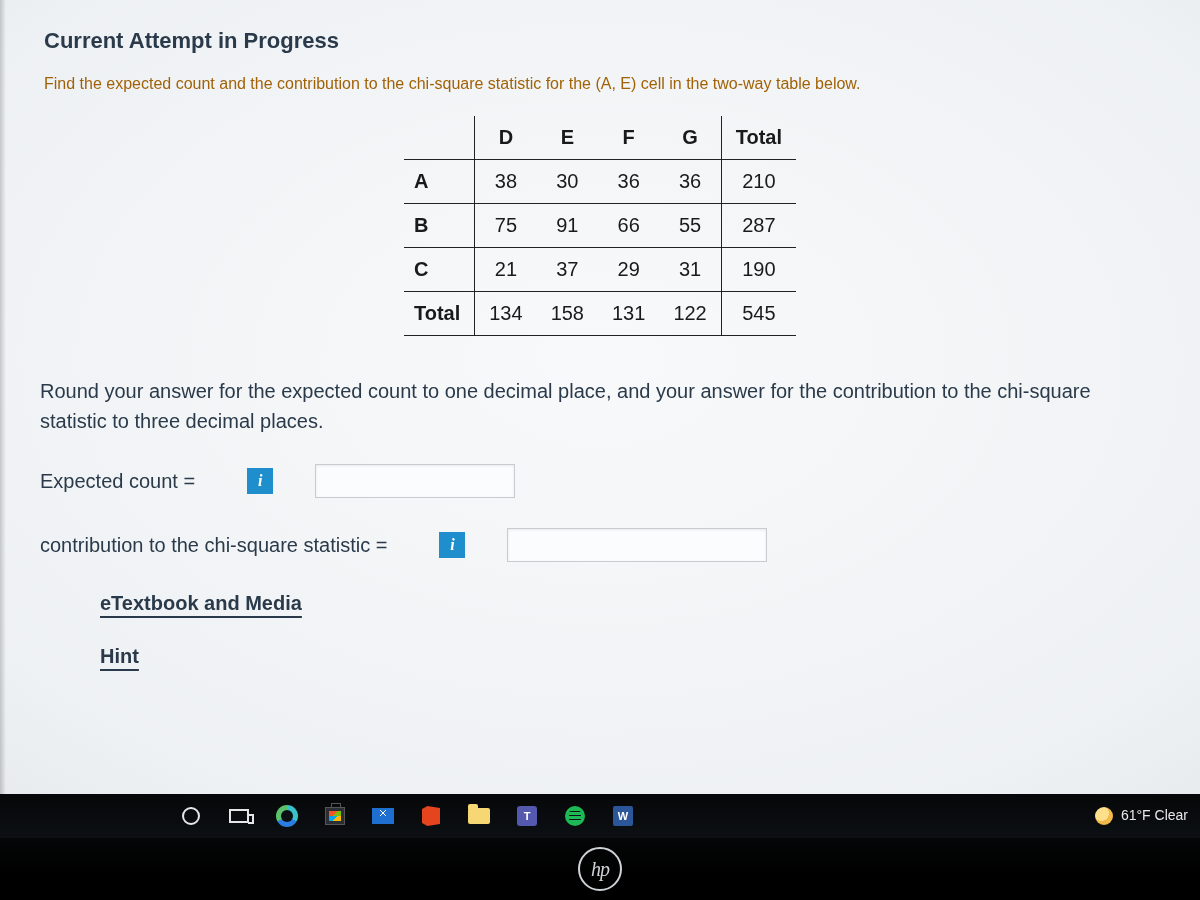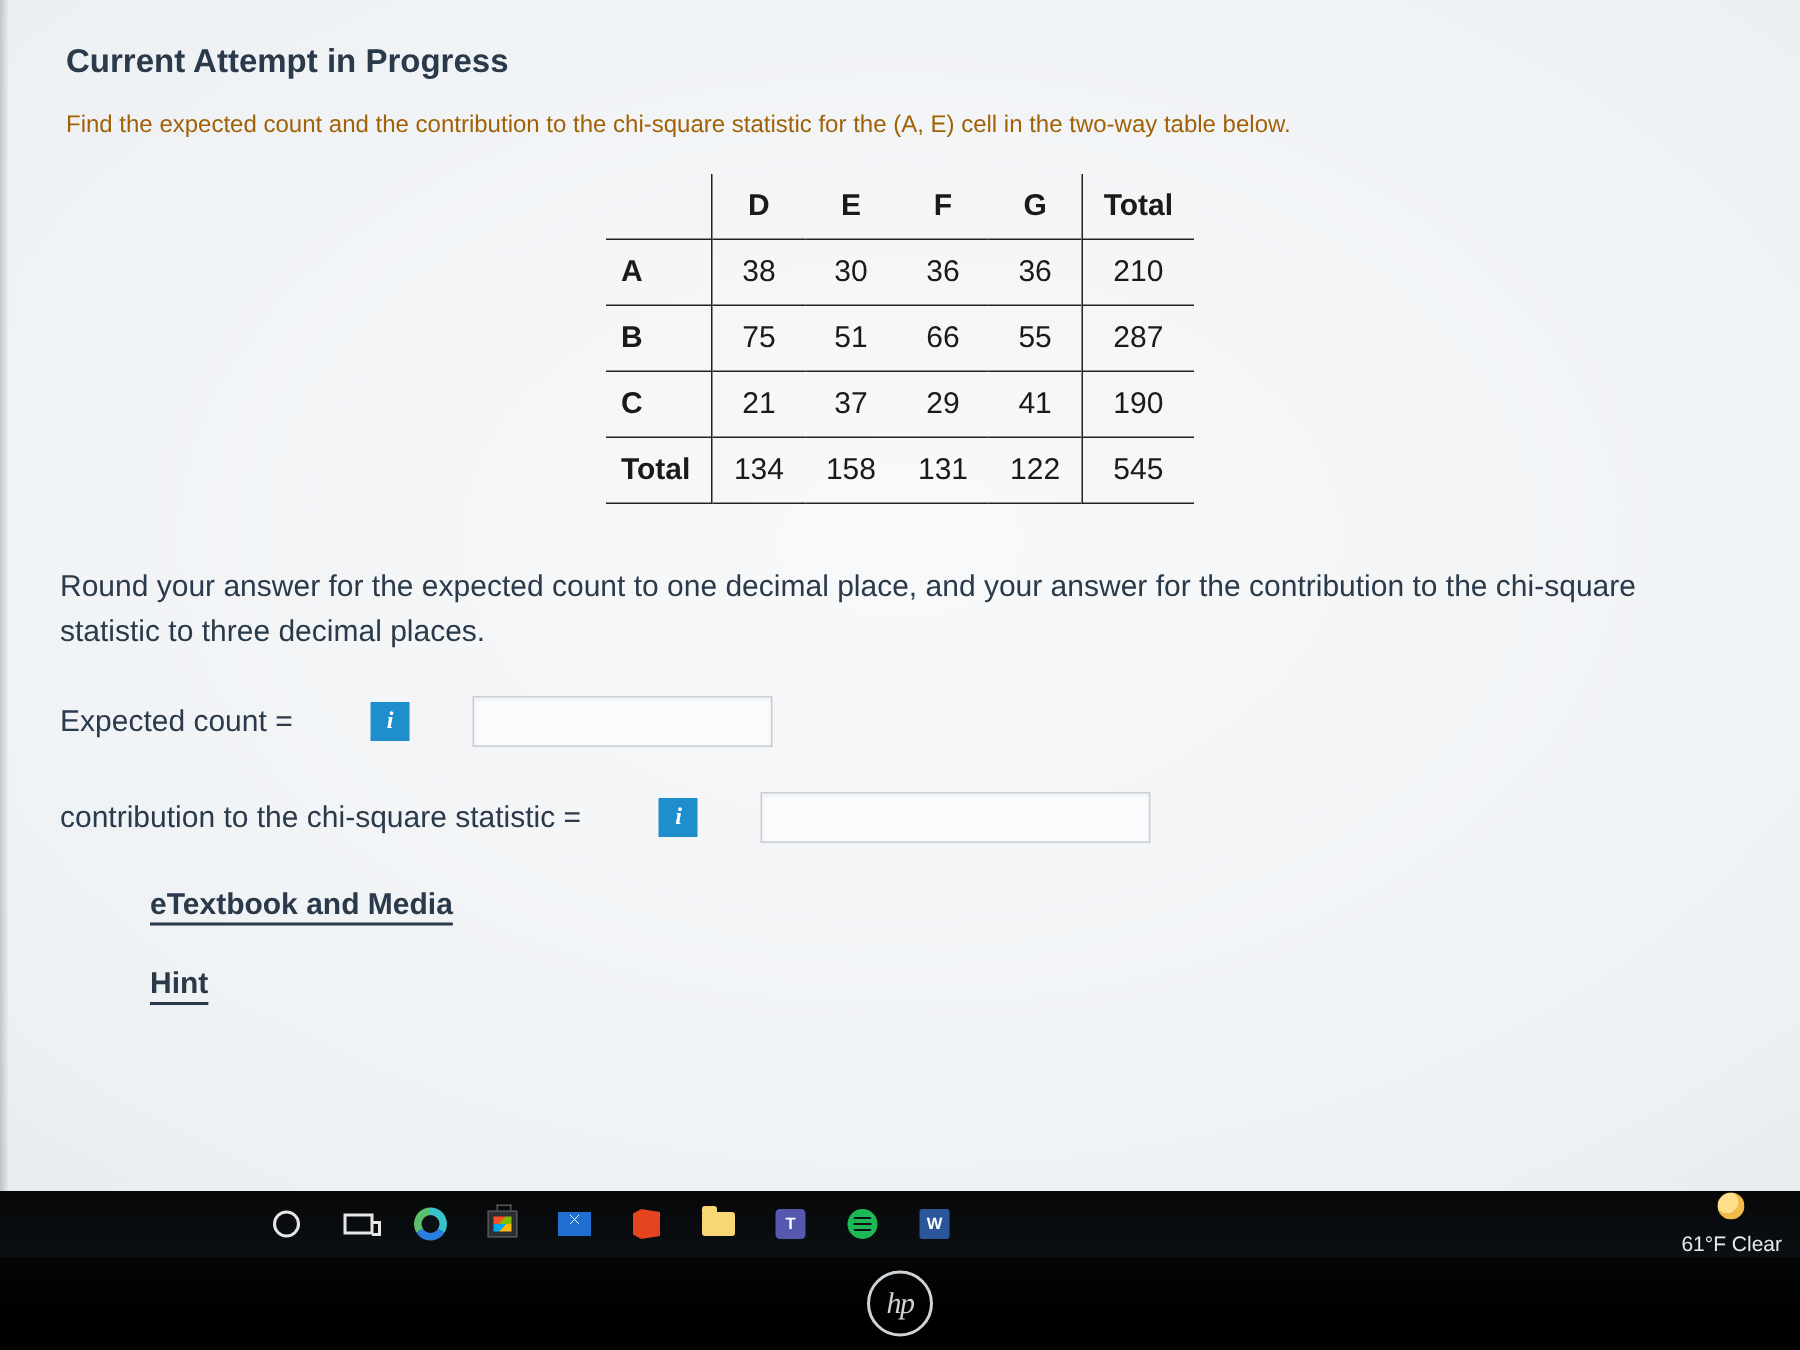--- a/index.html
+++ b/index.html
@@ -96,21 +96,21 @@
     position: absolute;
     left: 0; right: 0; bottom: 62px;
     height: 44px;
     background: linear-gradient(#060708, #0c1014);
     display: flex;
     align-items: center;
     padding: 0 8px;
     gap: 2px;
   }
   .taskbar-left { display: flex; align-items: center; gap: 2px; flex: 0 0 auto; margin-left: 160px; }
-  .taskbar-right { margin-left: auto; display: flex; align-items: center; gap: 8px; color: #e8e8e8; font-size: 14px; padding-right: 4px; flex-direction: column; }
+  .taskbar-right { margin-left: auto; display: flex; gap: 8px; color: #e8e8e8; font-size: 14px; padding-right: 4px; }
   .tb-btn {
     width: 46px; height: 40px;
     display: flex; align-items: center; justify-content: center;
     color: #e6e6e6;
     cursor: pointer;
   }
   .icon-circle { width: 18px; height: 18px; border: 2px solid #e6e6e6; border-radius: 50%; }
   .icon-taskview { width: 20px; height: 14px; border: 2px solid #e6e6e6; position: relative; }
   .icon-taskview::after { content: ""; position: absolute; right: -7px; top: 3px; width: 4px; height: 6px; border: 2px solid #e6e6e6; border-left: none; }
   .icon-edge { width: 22px; height: 22px; border-radius: 50%; background: conic-gradient(#39c2c9 0 120deg, #2a7de1 120deg 240deg, #5cc16b 240deg 360deg); position: relative; }
@@ -182,31 +182,31 @@
           <td class="row-label col-sep-right">A</td>
           <td>38</td>
           <td>30</td>
           <td>36</td>
           <td>36</td>
           <td class="col-sep-left">210</td>
         </tr>
         <tr>
           <td class="row-label col-sep-right">B</td>
           <td>75</td>
-          <td>51</td>
+          <td>91</td>
           <td>66</td>
           <td>55</td>
           <td class="col-sep-left">287</td>
         </tr>
         <tr>
           <td class="row-label col-sep-right">C</td>
           <td>21</td>
           <td>37</td>
           <td>29</td>
-          <td>41</td>
+          <td>31</td>
           <td class="col-sep-left">190</td>
         </tr>
         <tr>
           <td class="row-label col-sep-right">Total</td>
           <td>134</td>
           <td>158</td>
           <td>131</td>
           <td>122</td>
           <td class="col-sep-left">545</td>
         </tr>

